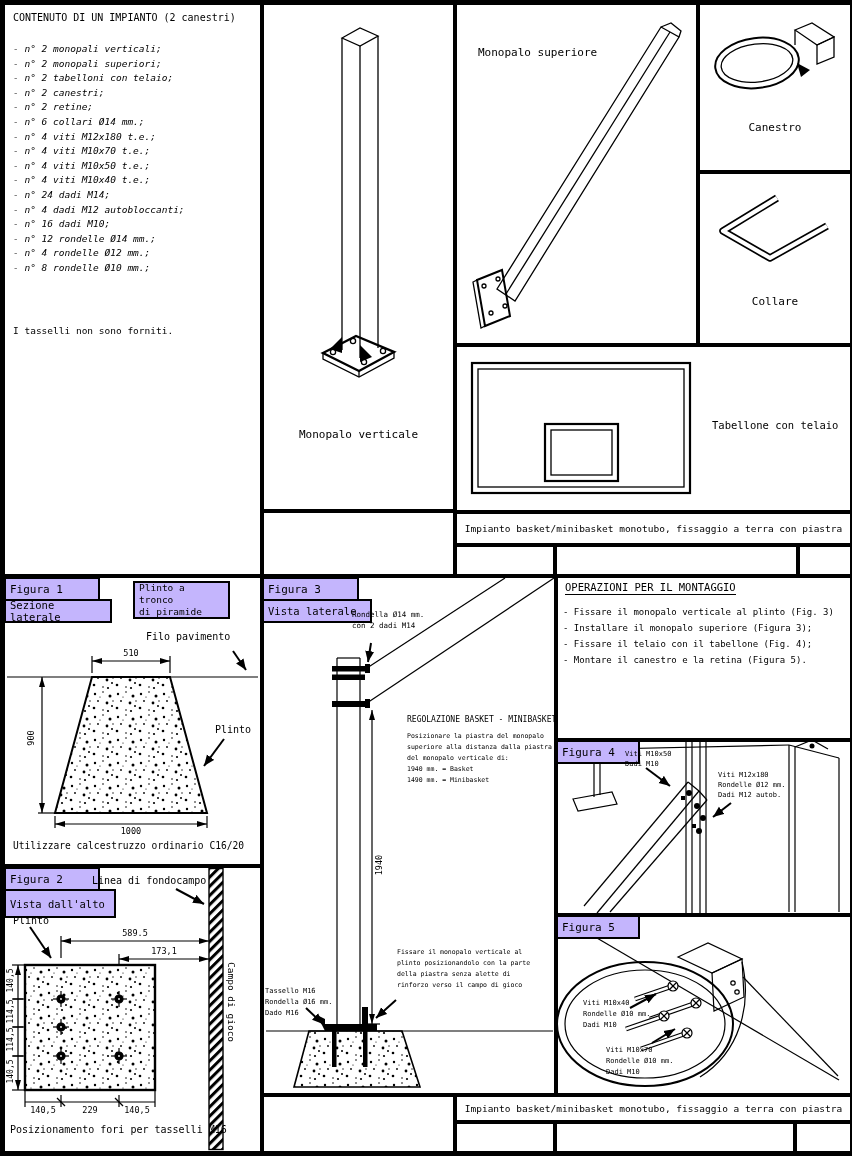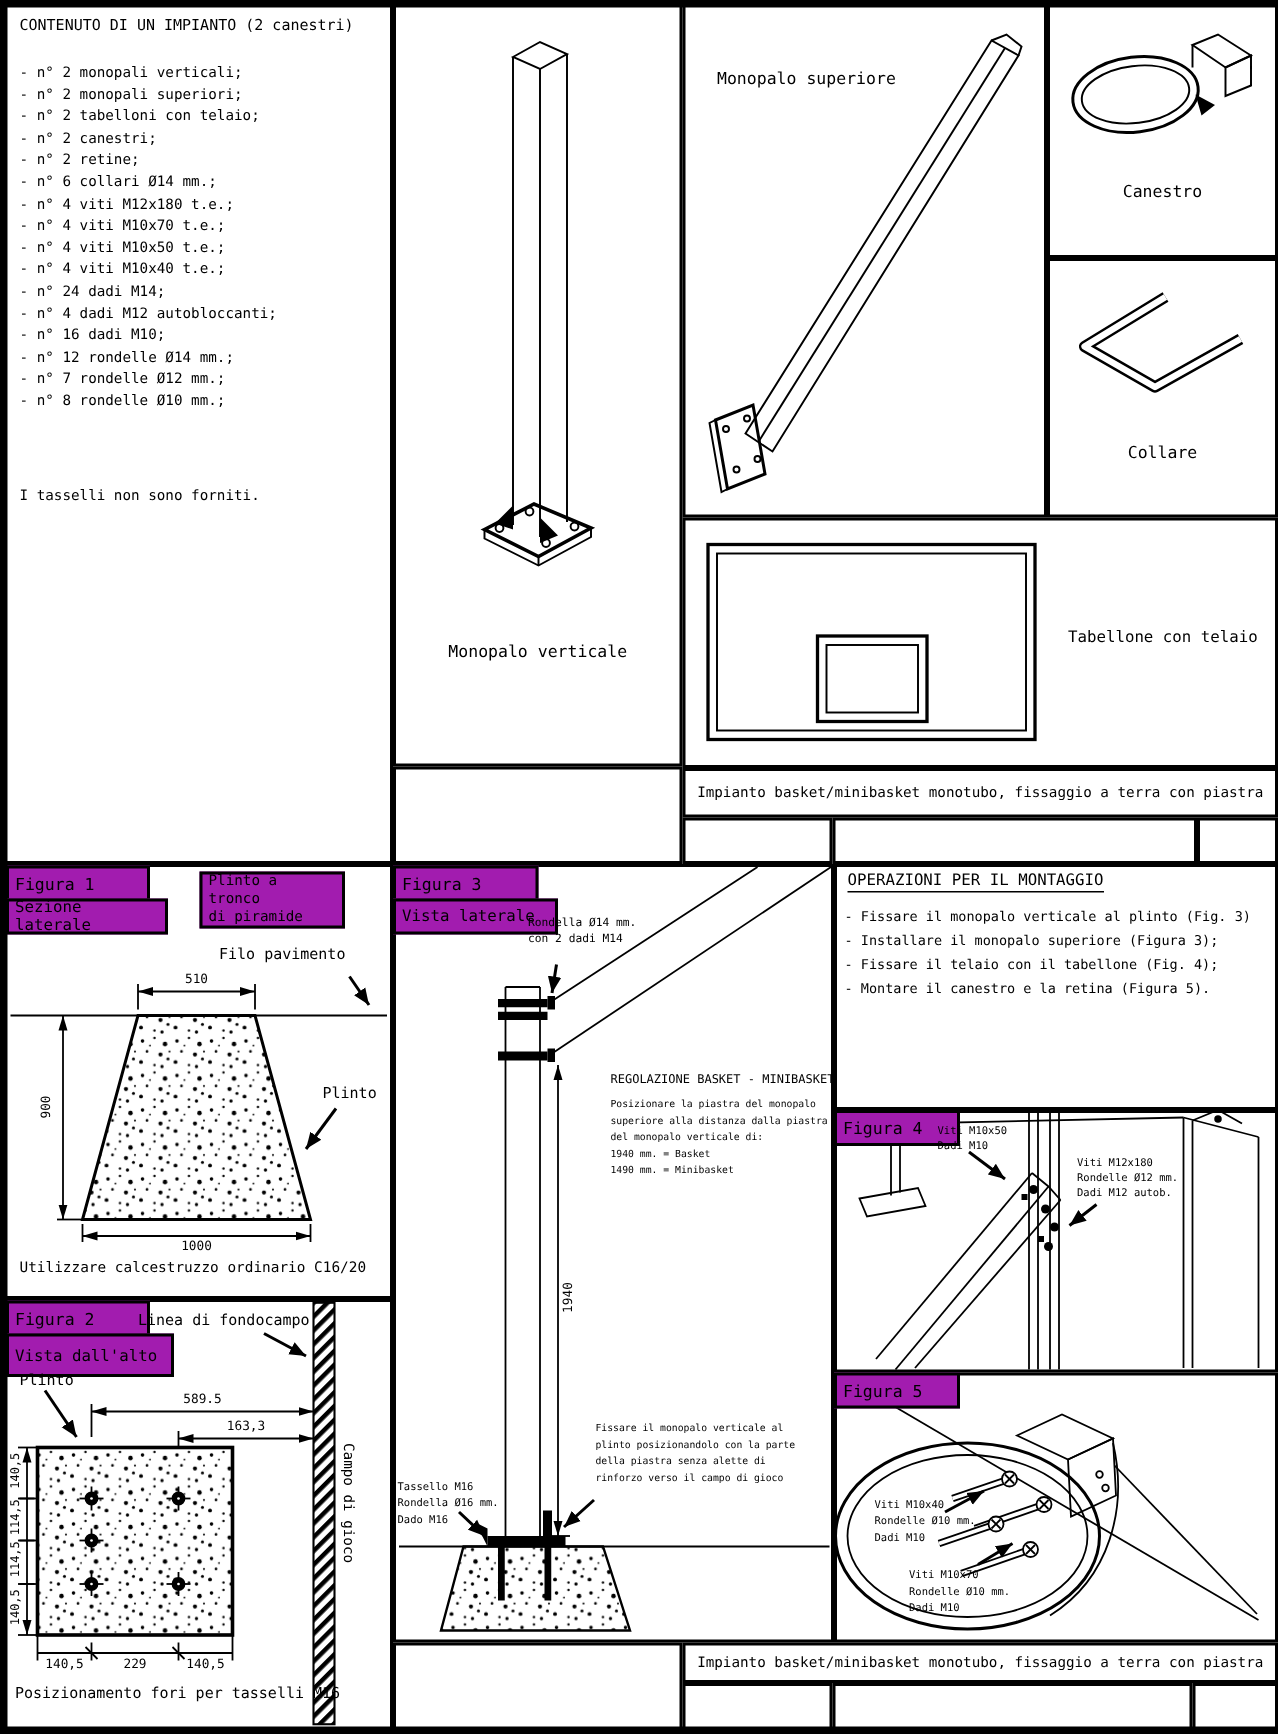--- a/index.html
+++ b/index.html
@@ -3,26 +3,26 @@
 <meta charset="utf-8">
 <style>
   html,body{margin:0;padding:0;background:#999;}
   #stage{position:relative;width:852px;height:1156px;background:#fff;color:#000;
          font-family:"DejaVu Sans Mono", monospace;overflow:hidden;padding-left:31px;}
   #art{position:absolute;left:0;top:0;z-index:1;}
   .panel{position:absolute;border:2.5px solid #000;box-sizing:border-box;z-index:2;pointer-events:none;}
   .outer{position:absolute;inset:0;border:5px solid #000;box-sizing:border-box;z-index:4;pointer-events:none;}
   .t{position:absolute;white-space:nowrap;z-index:3;}
   .pre{white-space:pre-line;}
-  .box{position:absolute;border:2.5px solid #000;background:#a21caf;box-sizing:border-box;
+  .box{position:absolute;border:2.5px solid #000;background:#c4b5fd;box-sizing:border-box;
        display:flex;align-items:center;padding:0 4px;z-index:3;}
   .strip{position:absolute;display:flex;align-items:center;justify-content:center;z-index:3;}
   .rot{transform:rotate(-90deg);}
   ul{list-style:none;margin:0;padding:0;}
-  .parts-list{position:absolute;z-index:3;}
+  .parts-list{position:absolute;z-index:3;font-style:italic;}
   .steps{position:absolute;z-index:3;}
   .steps li{text-indent:-10px;padding-left:10px;white-space:normal;}
   .u{border-bottom:1.5px solid #000;padding-bottom:1px;}
   .ctr{text-align:center;}
 </style>
 </head>
 <body>
 
 <div id="stage">
 
@@ -304,21 +304,21 @@
     <li>- n° 2 retine;</li>
     <li>- n° 6 collari Ø14 mm.;</li>
     <li>- n° 4 viti M12x180 t.e.;</li>
     <li>- n° 4 viti M10x70 t.e.;</li>
     <li>- n° 4 viti M10x50 t.e.;</li>
     <li>- n° 4 viti M10x40 t.e.;</li>
     <li>- n° 24 dadi M14;</li>
     <li>- n° 4 dadi M12 autobloccanti;</li>
     <li>- n° 16 dadi M10;</li>
     <li>- n° 12 rondelle Ø14 mm.;</li>
-    <li>- n° 7 rondelle Ø12 mm.;</li>
+    <li>- n° 4 rondelle Ø12 mm.;</li>
     <li>- n° 8 rondelle Ø10 mm.;</li>
   </ul>
   <div class="t" style="left:13px;top:325px;font-size:9.5px">I tasselli non sono forniti.</div>
 
   <div class="t ctr" style="left:262px;top:428px;width:193px;font-size:11px">Monopalo verticale</div>
   <div class="t" style="left:478px;top:46px;font-size:11px">Monopalo superiore</div>
   <div class="t ctr" style="left:698px;top:121px;width:154px;font-size:11px">Canestro</div>
   <div class="t ctr" style="left:698px;top:295px;width:154px;font-size:11px">Collare</div>
   <div class="t" style="left:712px;top:419px;font-size:10.5px">Tabellone con telaio</div>
 
@@ -334,21 +334,21 @@
   <div class="t ctr" style="left:92px;top:648px;width:78px;font-size:8.5px">510</div>
   <div class="t ctr rot" style="left:14px;top:733px;width:34px;font-size:8.5px">900</div>
   <div class="t ctr" style="left:55px;top:826px;width:152px;font-size:8.5px">1000</div>
   <div class="t" style="left:13px;top:840px;font-size:9.6px">Utilizzare calcestruzzo ordinario C16/20</div>
 
   <div class="box" style="left:4px;top:867px;width:96px;height:24px;font-size:11px">Figura 2</div>
   <div class="box" style="left:4px;top:889px;width:112px;height:29px;font-size:10.5px">Vista dall'alto</div>
   <div class="t" style="left:92px;top:875px;font-size:10px">Linea di fondocampo</div>
   <div class="t" style="left:13px;top:915px;font-size:10px">Plinto</div>
   <div class="t ctr" style="left:61px;top:928px;width:148px;font-size:8.5px">589.5</div>
-  <div class="t ctr" style="left:119px;top:946px;width:90px;font-size:8.5px">163,3</div>
+  <div class="t ctr" style="left:119px;top:946px;width:90px;font-size:8.5px">173,1</div>
   <div class="t ctr rot" style="left:-7px;top:976px;width:34px;font-size:8px">140,5</div>
   <div class="t ctr rot" style="left:-7px;top:1007px;width:34px;font-size:8px">114,5</div>
   <div class="t ctr rot" style="left:-7px;top:1035px;width:34px;font-size:8px">114,5</div>
   <div class="t ctr rot" style="left:-7px;top:1067px;width:34px;font-size:8px">140,5</div>
   <div class="t ctr" style="left:25px;top:1105px;width:36px;font-size:8.5px">140,5</div>
   <div class="t ctr" style="left:61px;top:1105px;width:58px;font-size:8.5px">229</div>
   <div class="t ctr" style="left:119px;top:1105px;width:36px;font-size:8.5px">140,5</div>
   <div class="t" style="left:226px;top:962px;height:135px;font-size:9.5px;writing-mode:vertical-rl">Campo di gioco</div>
   <div class="t" style="left:10px;top:1124px;font-size:10px">Posizionamento fori per tasselli M16</div>
 

